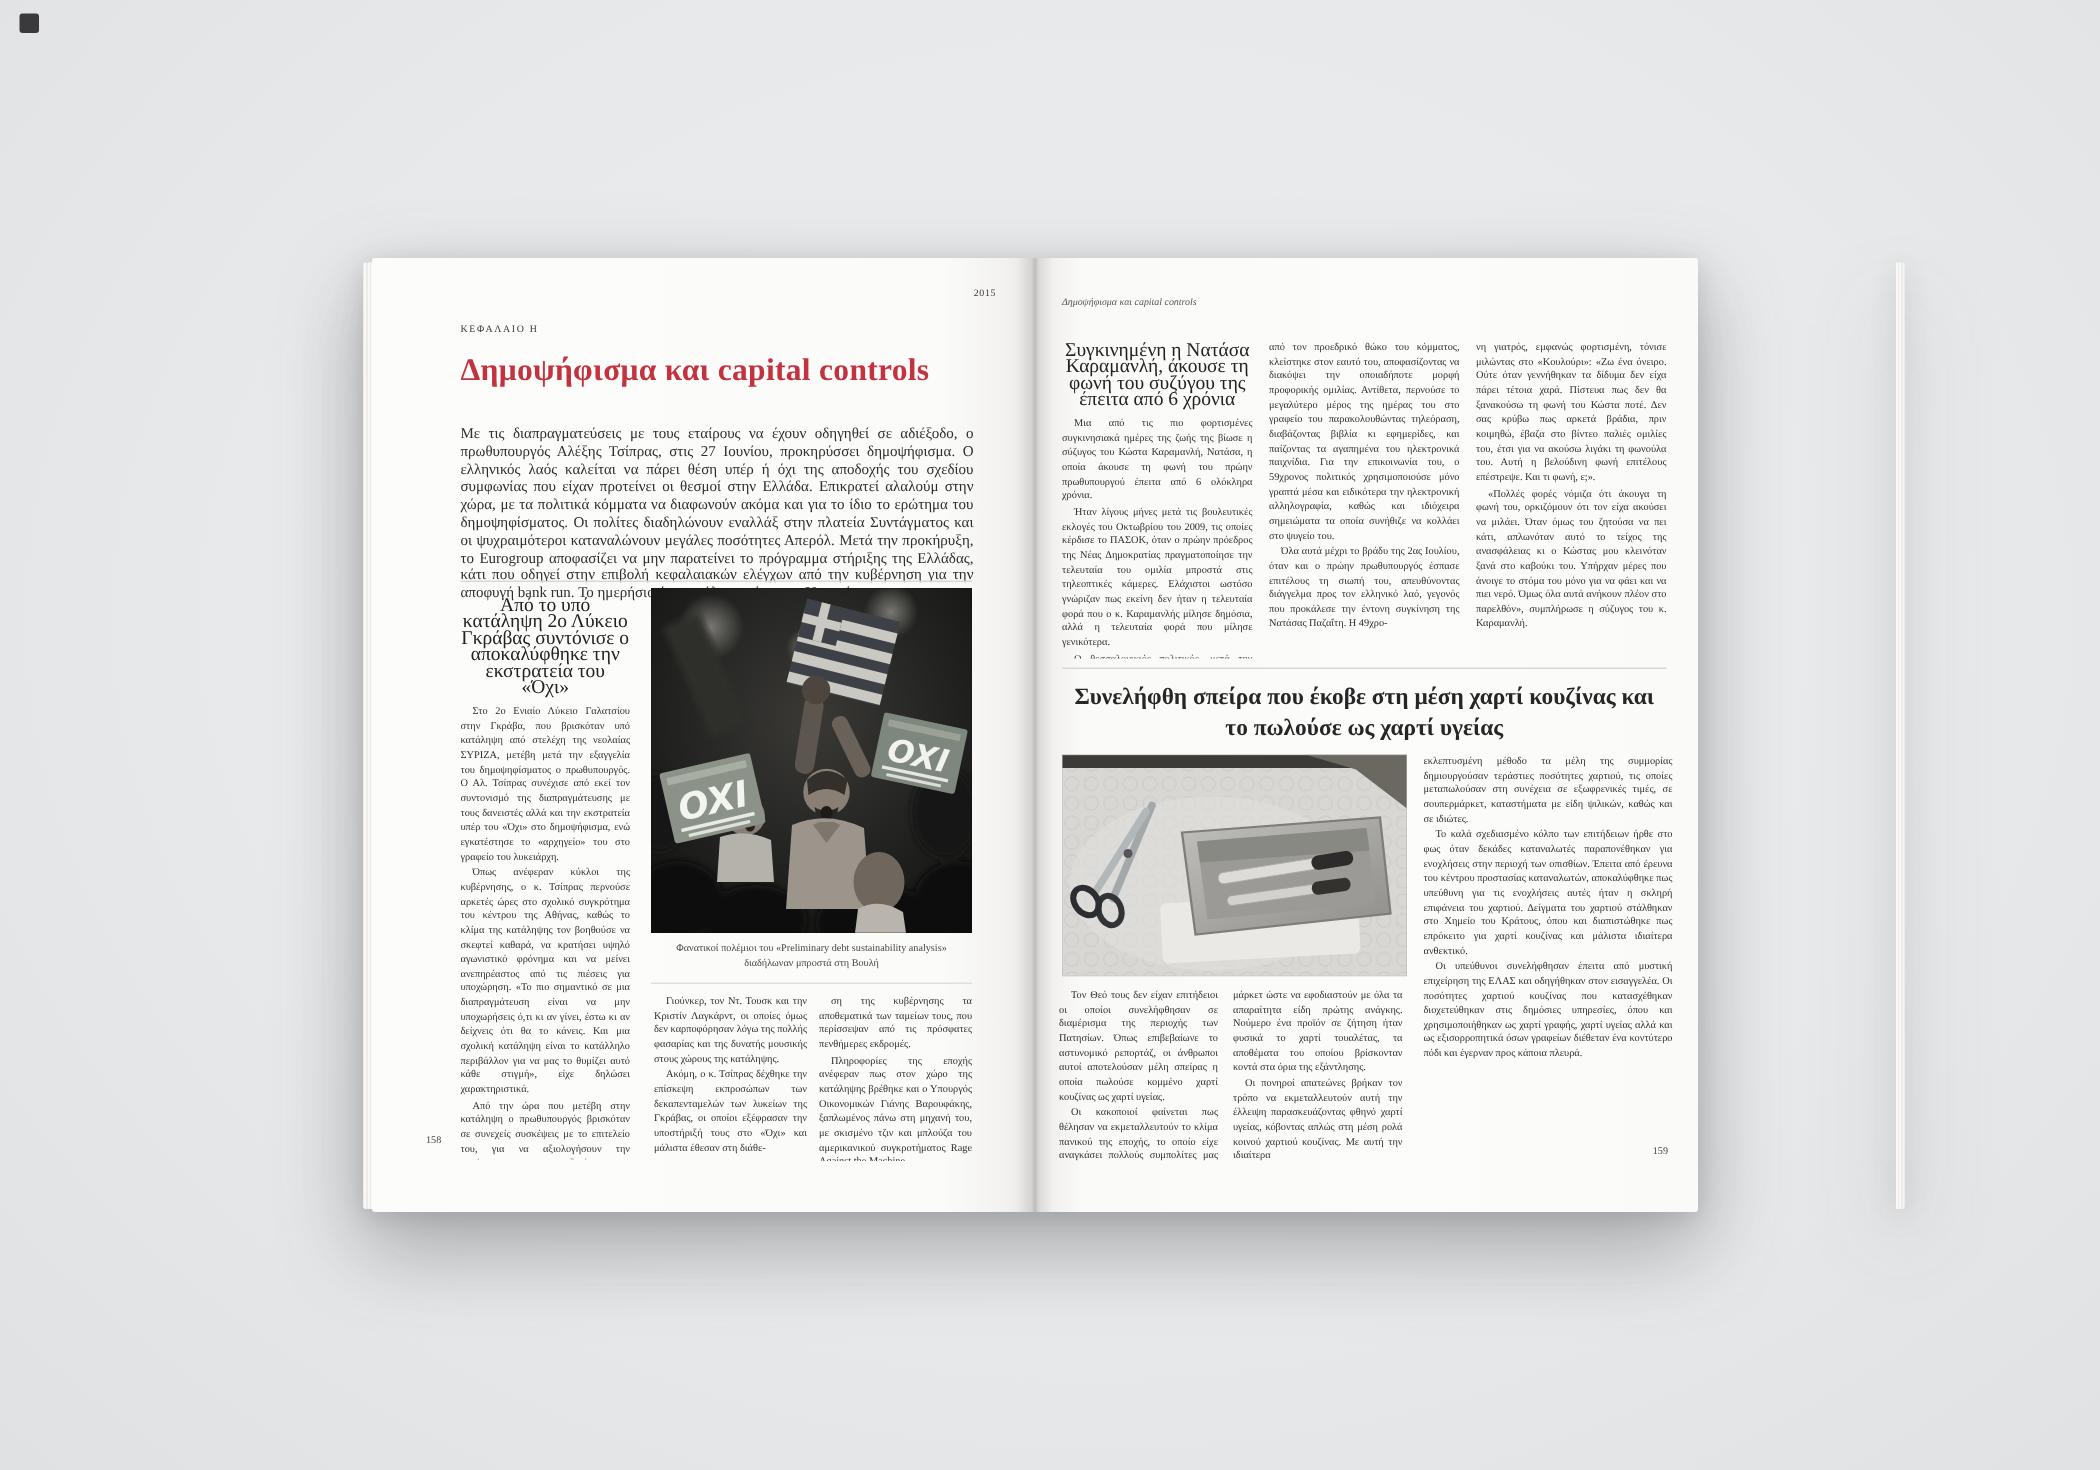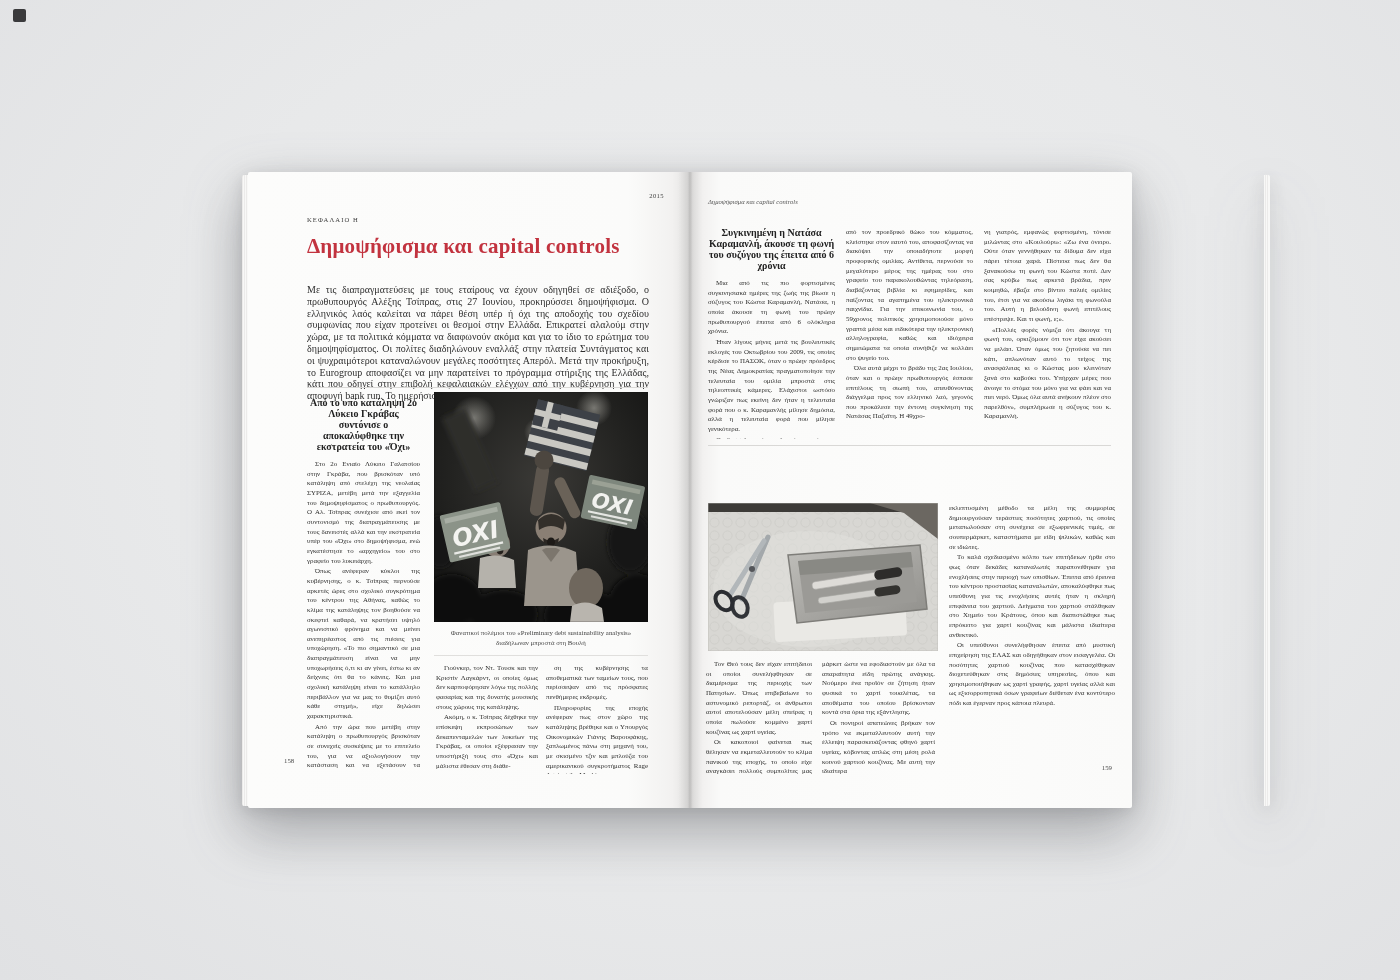--- a/index.html
+++ b/index.html
@@ -27,21 +27,21 @@
   .abs{position:absolute;}
   .tiny-label{font-size:6.6px;letter-spacing:1.1px;color:#3c3c3c;font-family:"Liberation Serif",serif;}
   .page-title{font-size:21px;font-weight:bold;color:#c2333f;letter-spacing:.2px;}
   .intro{font-size:10px;line-height:11.8px;text-align:justify;color:#2e2e2e;}
   .rule{height:1px;background:#d9d8d6;}
   .bp{font-size:6.9px;line-height:9.65px;text-align:justify;color:#2d2d2c;overflow:hidden;}
   .bp p{margin:0;}
   .bp p + p{text-indent:8px;margin-top:1px;}
   .bp p:first-of-type{text-indent:8px;}
   .bp p.lead{text-indent:8px;}
-  .subhead{font-size:10px;line-height:11px;font-weight:bold;text-align:center;color:#222;margin:0 0 7px 0;}
+  .subhead{font-size:13px;line-height:11px;font-weight:normal;text-align:center;color:#222;margin:0 0 7px 0;}
   .caption{font-size:6.8px;line-height:10px;text-align:center;color:#454545;}
   .headline2{font-size:15.6px;line-height:20.5px;font-weight:bold;text-align:center;color:#262626;}
   .running-header{font-size:6.6px;font-style:italic;color:#555;}
   .pagenum{font-size:6.8px;color:#4a4a4a;}
   .photo-frame{overflow:hidden;}
   svg text{font-family:"DejaVu Sans",sans-serif;}
 </style>
 </head>
 <body>
 
@@ -183,20 +183,21 @@
         <p style="text-indent:0;">από τον προεδρικό θώκο του κόμματος, κλείστηκε στον εαυτό του, αποφασίζοντας να διακόψει την οποιαδήποτε μορφή προφορικής ομιλίας. Αντίθετα, περνούσε το μεγαλύτερο μέρος της ημέρας του στο γραφείο του παρακολουθώντας τηλεόραση, διαβάζοντας βιβλία κι εφημερίδες, και παίζοντας τα αγαπημένα του ηλεκτρονικά παιχνίδια. Για την επικοινωνία του, ο 59χρονος πολιτικός χρησιμοποιούσε μόνο γραπτά μέσα και ειδικότερα την ηλεκτρονική αλληλογραφία, καθώς και ιδιόχειρα σημειώματα τα οποία συνήθιζε να κολλάει στο ψυγείο του.</p>
         <p>Όλα αυτά μέχρι το βράδυ της 2ας Ιουλίου, όταν και ο πρώην πρωθυπουργός έσπασε επιτέλους τη σιωπή του, απευθύνοντας διάγγελμα προς τον ελληνικό λαό, γεγονός που προκάλεσε την έντονη συγκίνηση της Νατάσας Παζαΐτη. Η 49χρο-</p>
       </div>
       <div class="abs bp" style="left:294px;top:55px;width:127px;height:212px;">
         <p style="text-indent:0;">νη γιατρός, εμφανώς φορτισμένη, τόνισε μιλώντας στο «Κουλούρι»: «Ζω ένα όνειρο. Ούτε όταν γεννήθηκαν τα δίδυμα δεν είχα πάρει τέτοια χαρά. Πίστευα πως δεν θα ξανακούσω τη φωνή του Κώστα ποτέ. Δεν σας κρύβω πως αρκετά βράδια, πριν κοιμηθώ, έβαζα στο βίντεο παλιές ομιλίες του, έτσι για να ακούσω λιγάκι τη φωνούλα του. Αυτή η βελούδινη φωνή επιτέλους επέστρεψε. Και τι φωνή, ε;».</p>
         <p>«Πολλές φορές νόμιζα ότι άκουγα τη φωνή του, ορκιζόμουν ότι τον είχα ακούσει να μιλάει. Όταν όμως του ζητούσα να πει κάτι, απλωνόταν αυτό το τείχος της ανασφάλειας κι ο Κώστας μου κλεινόταν ξανά στο καβούκι του. Υπήρχαν μέρες που άνοιγε το στόμα του μόνο για να φάει και να πιει νερό. Όμως όλα αυτά ανήκουν πλέον στο παρελθόν», συμπλήρωσε η σύζυγος του κ. Καραμανλή.</p>
       </div>
 
       <div class="abs rule" style="left:18px;top:273px;width:403px;"></div>
 
+      <div class="abs headline2" style="left:18px;top:283px;width:403px;">Συνελήφθη σπείρα που έκοβε στη μέση χαρτί κουζίνας και το πωλούσε ως χαρτί υγείας</div>
 
       <div class="abs photo-frame" style="left:18px;top:331px;width:230px;height:148px;">
         <svg width="230" height="148" viewBox="0 0 230 148">
           <defs>
             <pattern id="towel" width="13" height="13" patternUnits="userSpaceOnUse">
               <circle cx="6.5" cy="6.5" r="4.6" fill="none" stroke="#c7c6c2" stroke-width="1"></circle>
             </pattern>
             <linearGradient id="trayg" x1="0" y1="0" x2="1" y2="1">
               <stop offset="0%" stop-color="#c0bfbb"></stop>
                 <stop offset="100%" stop-color="#8f8e8a"></stop>

